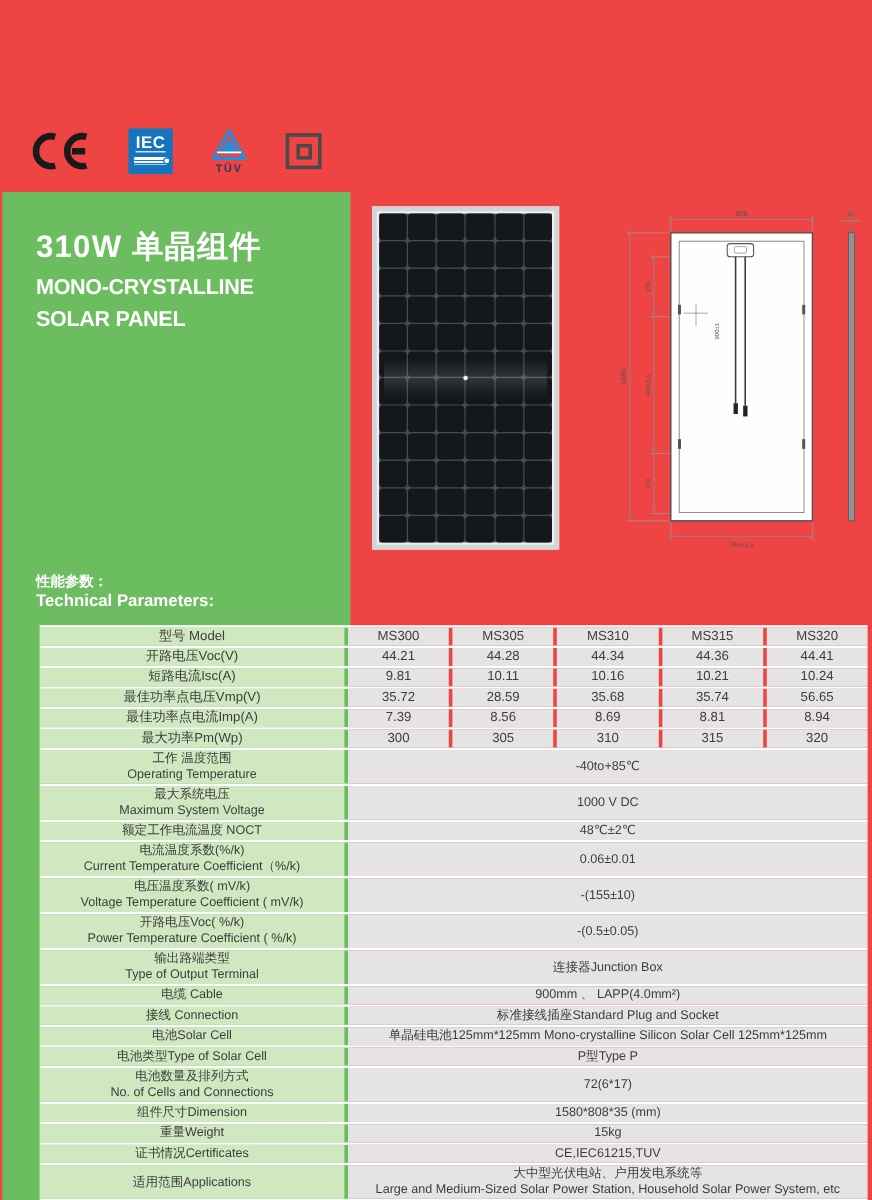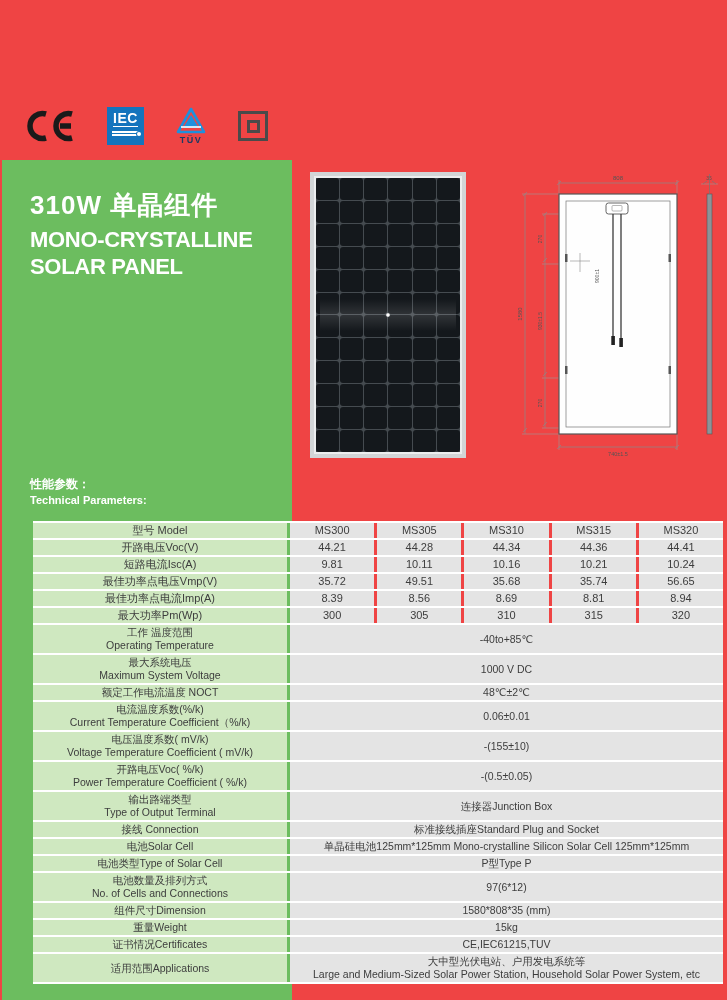--- a/index.html
+++ b/index.html
@@ -14,24 +14,24 @@
             background-image:repeating-linear-gradient(0deg,#1474bd 0 1px,#fff 1px 3px);}
   .iec-dot{position:absolute;right:-2px;top:1px;width:4px;height:4px;border-radius:50%;background:#fff;box-shadow:0 0 0 1px #1474bd;}
   .tuv{display:flex;flex-direction:column;align-items:center;width:32px;}
   .tuv-label{font-size:9px;font-weight:bold;color:#1d3a63;letter-spacing:1.5px;margin-top:1px;}
   .dsq{width:30px;height:30px;border:3px solid #4a4a4a;display:flex;align-items:center;justify-content:center;box-sizing:border-box;}
   .dsq-inner{width:13px;height:13px;border:3px solid #4a4a4a;box-sizing:border-box;}
 
   
   .green-block{position:absolute;left:2px;top:160px;width:290px;height:840px;background:#6cbd5f;}
   .title-cn{position:absolute;left:28px;top:28px;color:#fff;font-size:26px;font-weight:bold;letter-spacing:1px;white-space:nowrap;}
-  .title-en{position:absolute;left:28px;top:66px;color:#fff;font-size:22px;font-weight:bold;line-height:27px;letter-spacing:-0.3px;}
+  .title-en{position:absolute;left:28px;top:66px;color:#fff;font-size:18px;font-weight:bold;line-height:27px;letter-spacing:-0.3px;}
   .sec{position:absolute;left:28px;top:316px;color:#fff;font-weight:bold;line-height:16px;}
   .sec .cn{font-size:12px;}
-  .sec .en{font-size:11px;}
+  .sec .en{font-size:14px;}
 
   
   .photo{position:absolute;left:310px;top:172px;width:156px;height:286px;box-sizing:border-box;
          border:4px solid #d2d5d7;background:#eceeef;padding:2px;}
   .cells{position:relative;width:100%;height:100%;background:#454b50;display:grid;
          grid-template-columns:repeat(6,1fr);grid-template-rows:repeat(12,1fr);gap:1px;}
   .cells div{background:#14181c;border-radius:3px;}
   .dots{position:absolute;left:6px;top:6px;right:6px;bottom:6px;pointer-events:none;
         background-image:
           linear-gradient(180deg,rgba(255,255,255,0) 44%,rgba(255,255,255,0.12) 50%,rgba(255,255,255,0) 56%),
@@ -243,28 +243,28 @@
         <div class="lab">短路电流Isc(A)</div>
         <div class="val">9.81</div>
         <div class="val">10.11</div>
         <div class="val">10.16</div>
         <div class="val">10.21</div>
         <div class="val">10.24</div>
       </div>
       <div class="t-row param">
         <div class="lab">最佳功率点电压Vmp(V)</div>
         <div class="val">35.72</div>
-        <div class="val">49.51</div>
+        <div class="val">28.59</div>
         <div class="val">35.68</div>
         <div class="val">35.74</div>
         <div class="val">56.65</div>
       </div>
       <div class="t-row param">
         <div class="lab">最佳功率点电流Imp(A)</div>
-        <div class="val">8.39</div>
+        <div class="val">7.39</div>
         <div class="val">8.56</div>
         <div class="val">8.69</div>
         <div class="val">8.81</div>
         <div class="val">8.94</div>
       </div>
       <div class="t-row param">
         <div class="lab">最大功率Pm(Wp)</div>
         <div class="val">300</div>
         <div class="val">305</div>
         <div class="val">310</div>
@@ -328,20 +328,28 @@
         <div class="lab">
           <div class="ln">输出路端类型</div>
           <div class="ln">Type of Output Terminal</div>
         </div>
         <div class="val">
           <div class="ln">连接器Junction Box</div>
         </div>
       </div>
       <div class="t-row spec">
         <div class="lab">
+          <div class="ln">电缆 Cable</div>
+        </div>
+        <div class="val">
+          <div class="ln">900mm 、 LAPP(4.0mm²)</div>
+        </div>
+      </div>
+      <div class="t-row spec">
+        <div class="lab">
           <div class="ln">接线 Connection</div>
         </div>
         <div class="val">
           <div class="ln">标准接线插座Standard Plug and Socket</div>
         </div>
       </div>
       <div class="t-row spec">
         <div class="lab">
           <div class="ln">电池Solar Cell</div>
         </div>
@@ -356,21 +364,21 @@
         <div class="val">
           <div class="ln">P型Type P</div>
         </div>
       </div>
       <div class="t-row spec">
         <div class="lab">
           <div class="ln">电池数量及排列方式</div>
           <div class="ln">No. of Cells and Connections</div>
         </div>
         <div class="val">
-          <div class="ln">97(6*12)</div>
+          <div class="ln">72(6*17)</div>
         </div>
       </div>
       <div class="t-row spec">
         <div class="lab">
           <div class="ln">组件尺寸Dimension</div>
         </div>
         <div class="val">
           <div class="ln">1580*808*35 (mm)</div>
         </div>
       </div>

